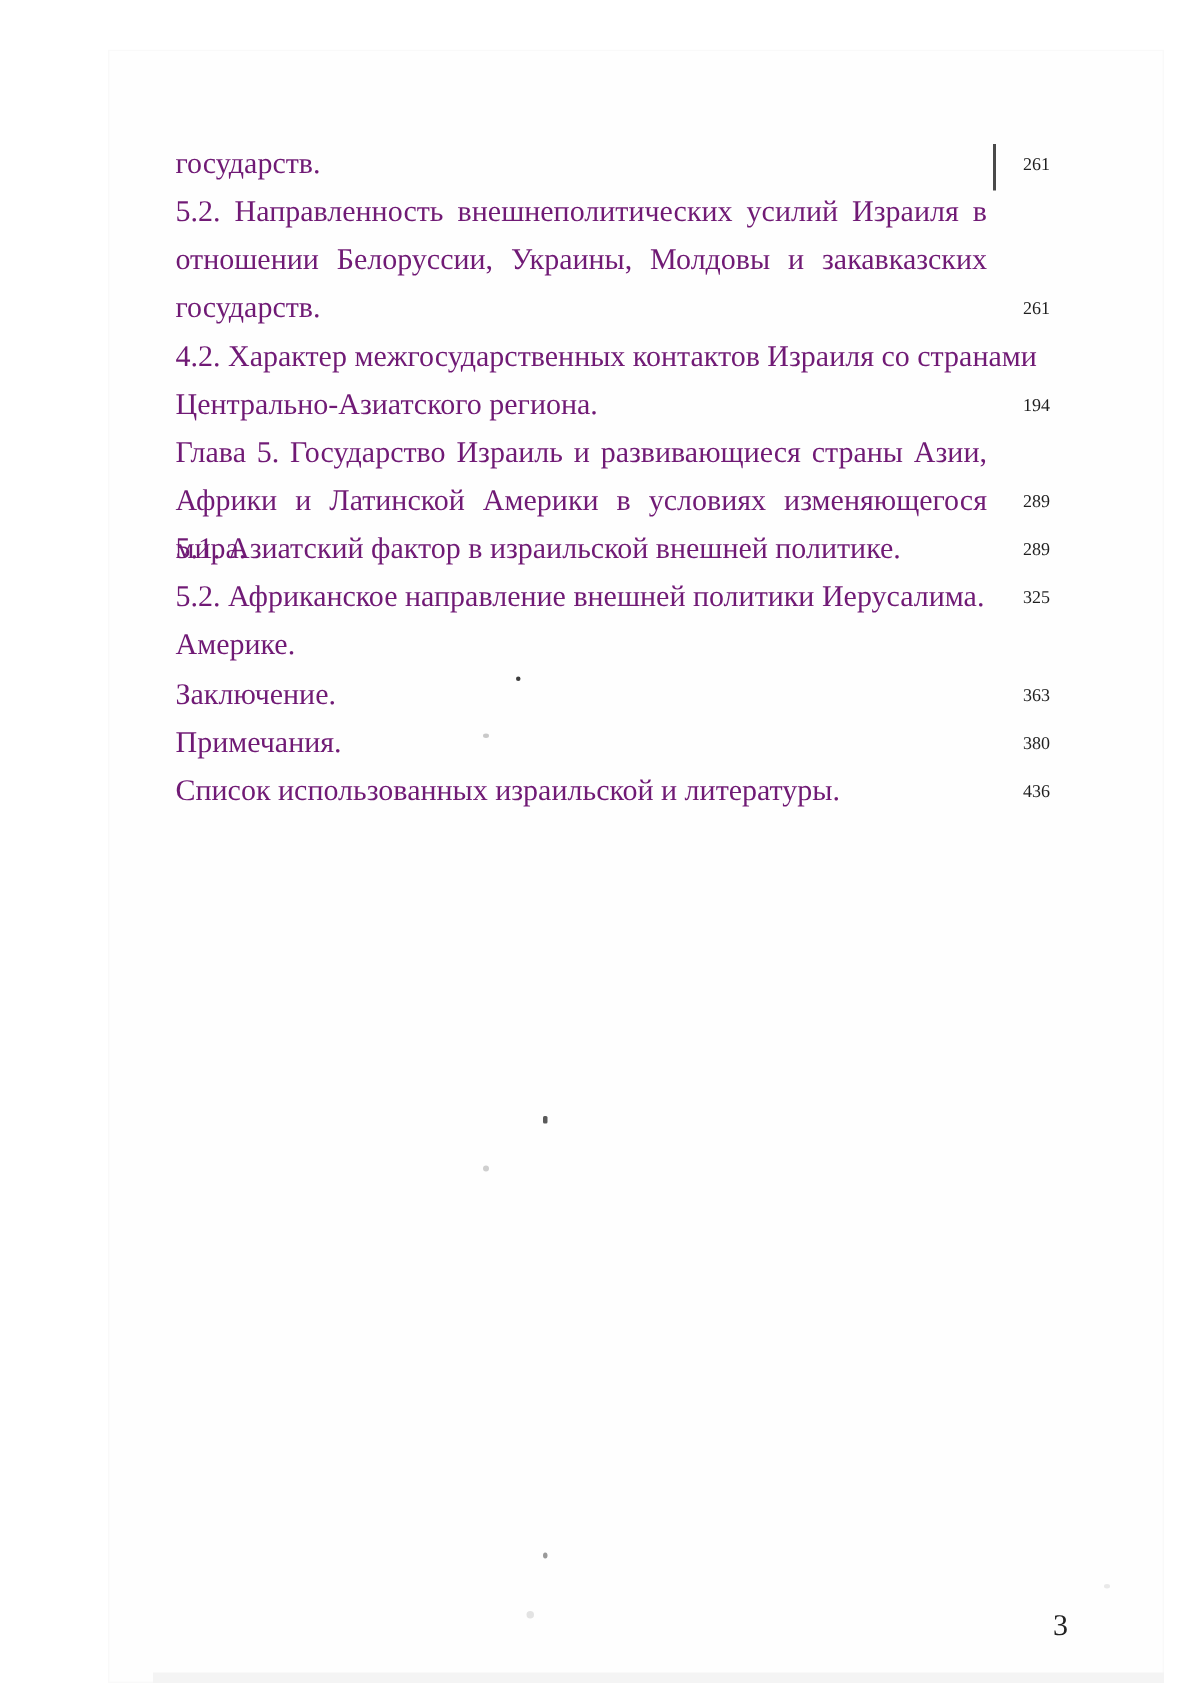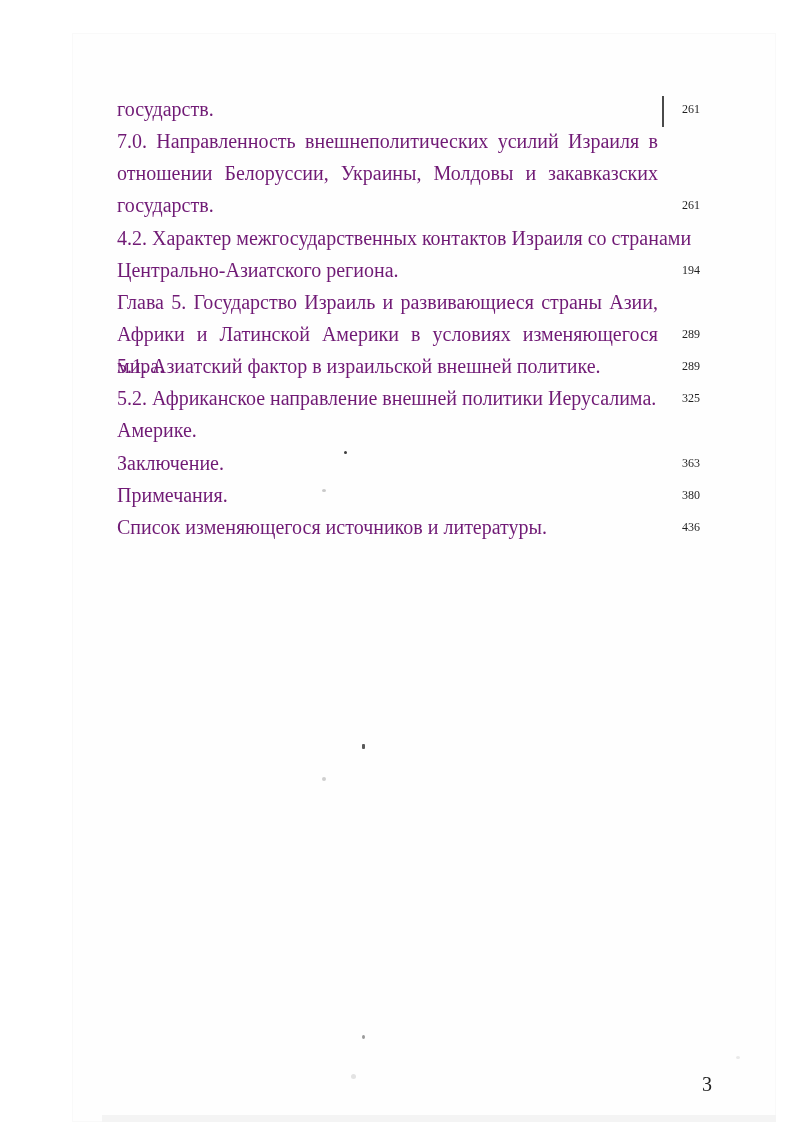--- a/index.html
+++ b/index.html
@@ -101,21 +101,21 @@
     <div class="page-bottom-band"></div>
   </div>
 
   <div class="toc">
       <div class="row">
       <div class="rt t-left">государств.</div>
       <div class="rn">261</div>
     <div class="vbar"></div>
       </div>
       <div class="row">
-      <div class="rt t-just">7.0. Направленность внешнеполитических усилий Израиля в</div>
+      <div class="rt t-just">5.2. Направленность внешнеполитических усилий Израиля в</div>
       <div class="rn"></div>
     </div>
       <div class="row">
       <div class="rt t-just">отношении Белоруссии, Украины, Молдовы и закавказских</div>
       <div class="rn"></div>
     </div>
       <div class="row">
       <div class="rt t-left">государств.</div>
       <div class="rn">261</div>
     </div>
@@ -149,21 +149,21 @@
     </div>
       <div class="row">
       <div class="rt t-left">Заключение.</div>
       <div class="rn">363</div>
     </div>
       <div class="row">
       <div class="rt t-left">Примечания.</div>
       <div class="rn">380</div>
     </div>
       <div class="row">
-      <div class="rt t-left">Список изменяющегося источников и литературы.</div>
+      <div class="rt t-left">Список использованных израильской и литературы.</div>
       <div class="rn">436</div>
     </div>
     </div>
 
   <div class="pagenum">3</div>
 
   <div class="speck speck-1"></div>
   <div class="speck speck-2"></div>
   <div class="speck speck-3"></div>
   <div class="speck speck-4"></div>

